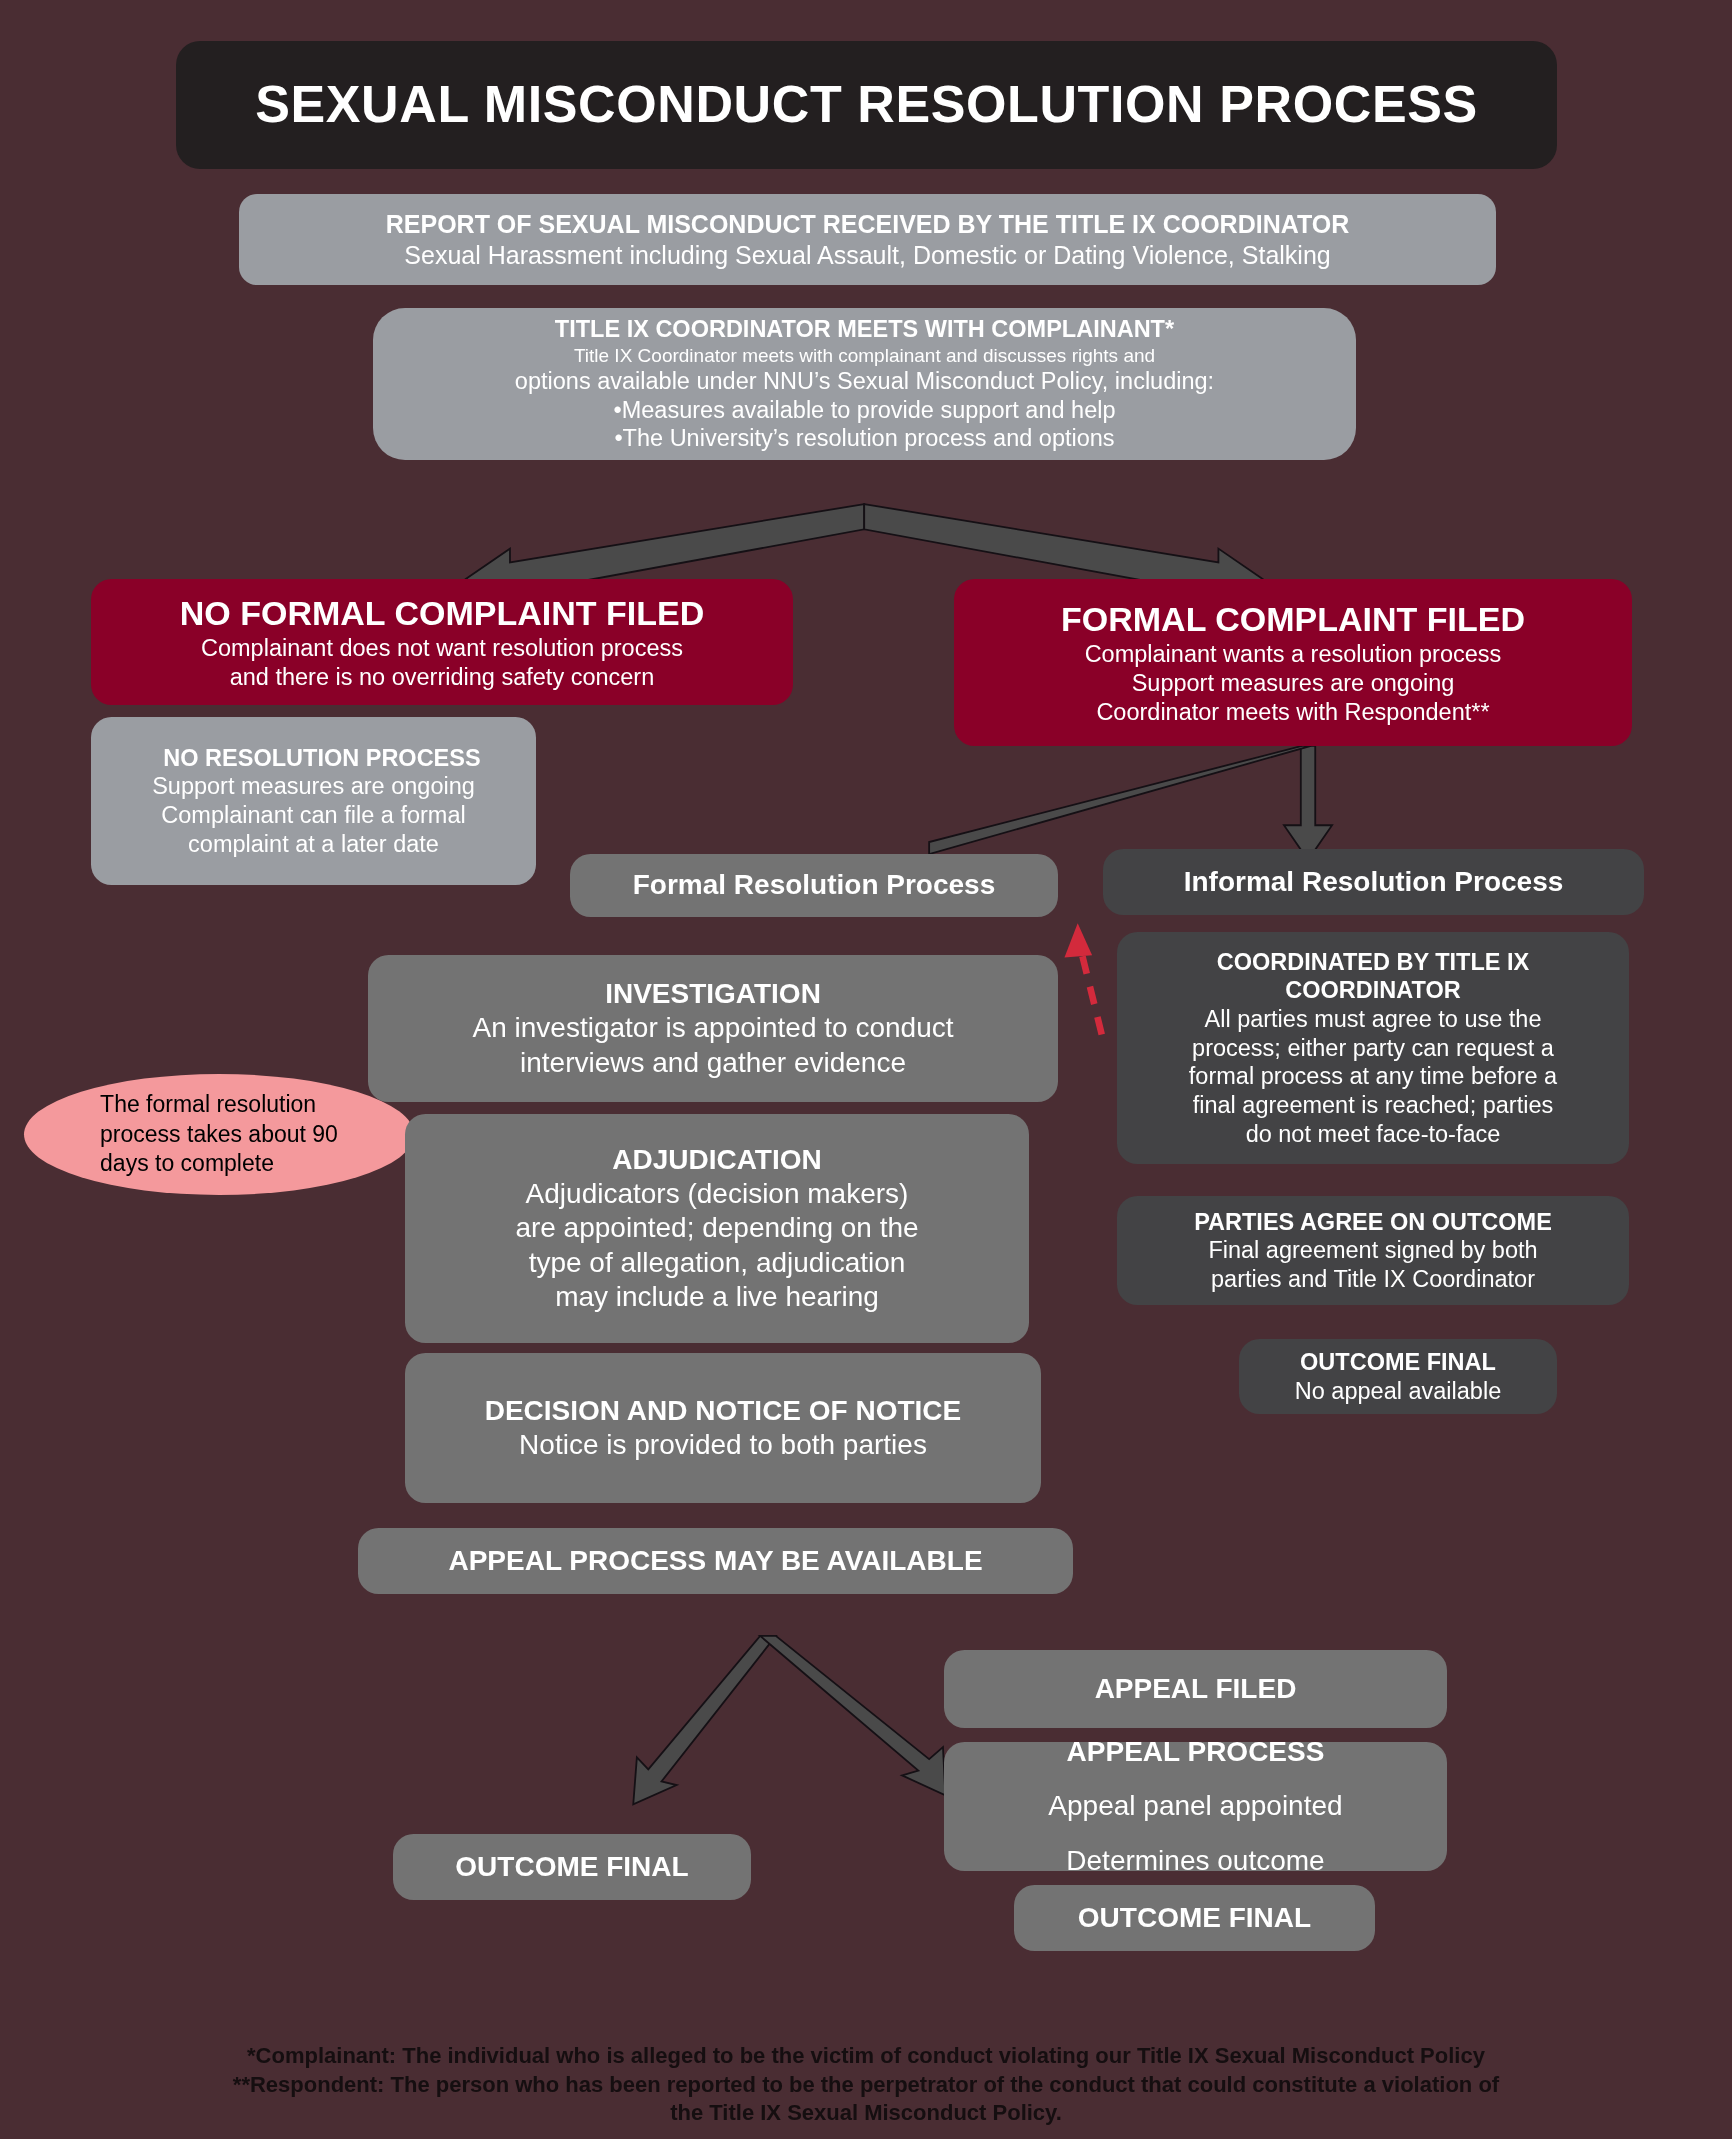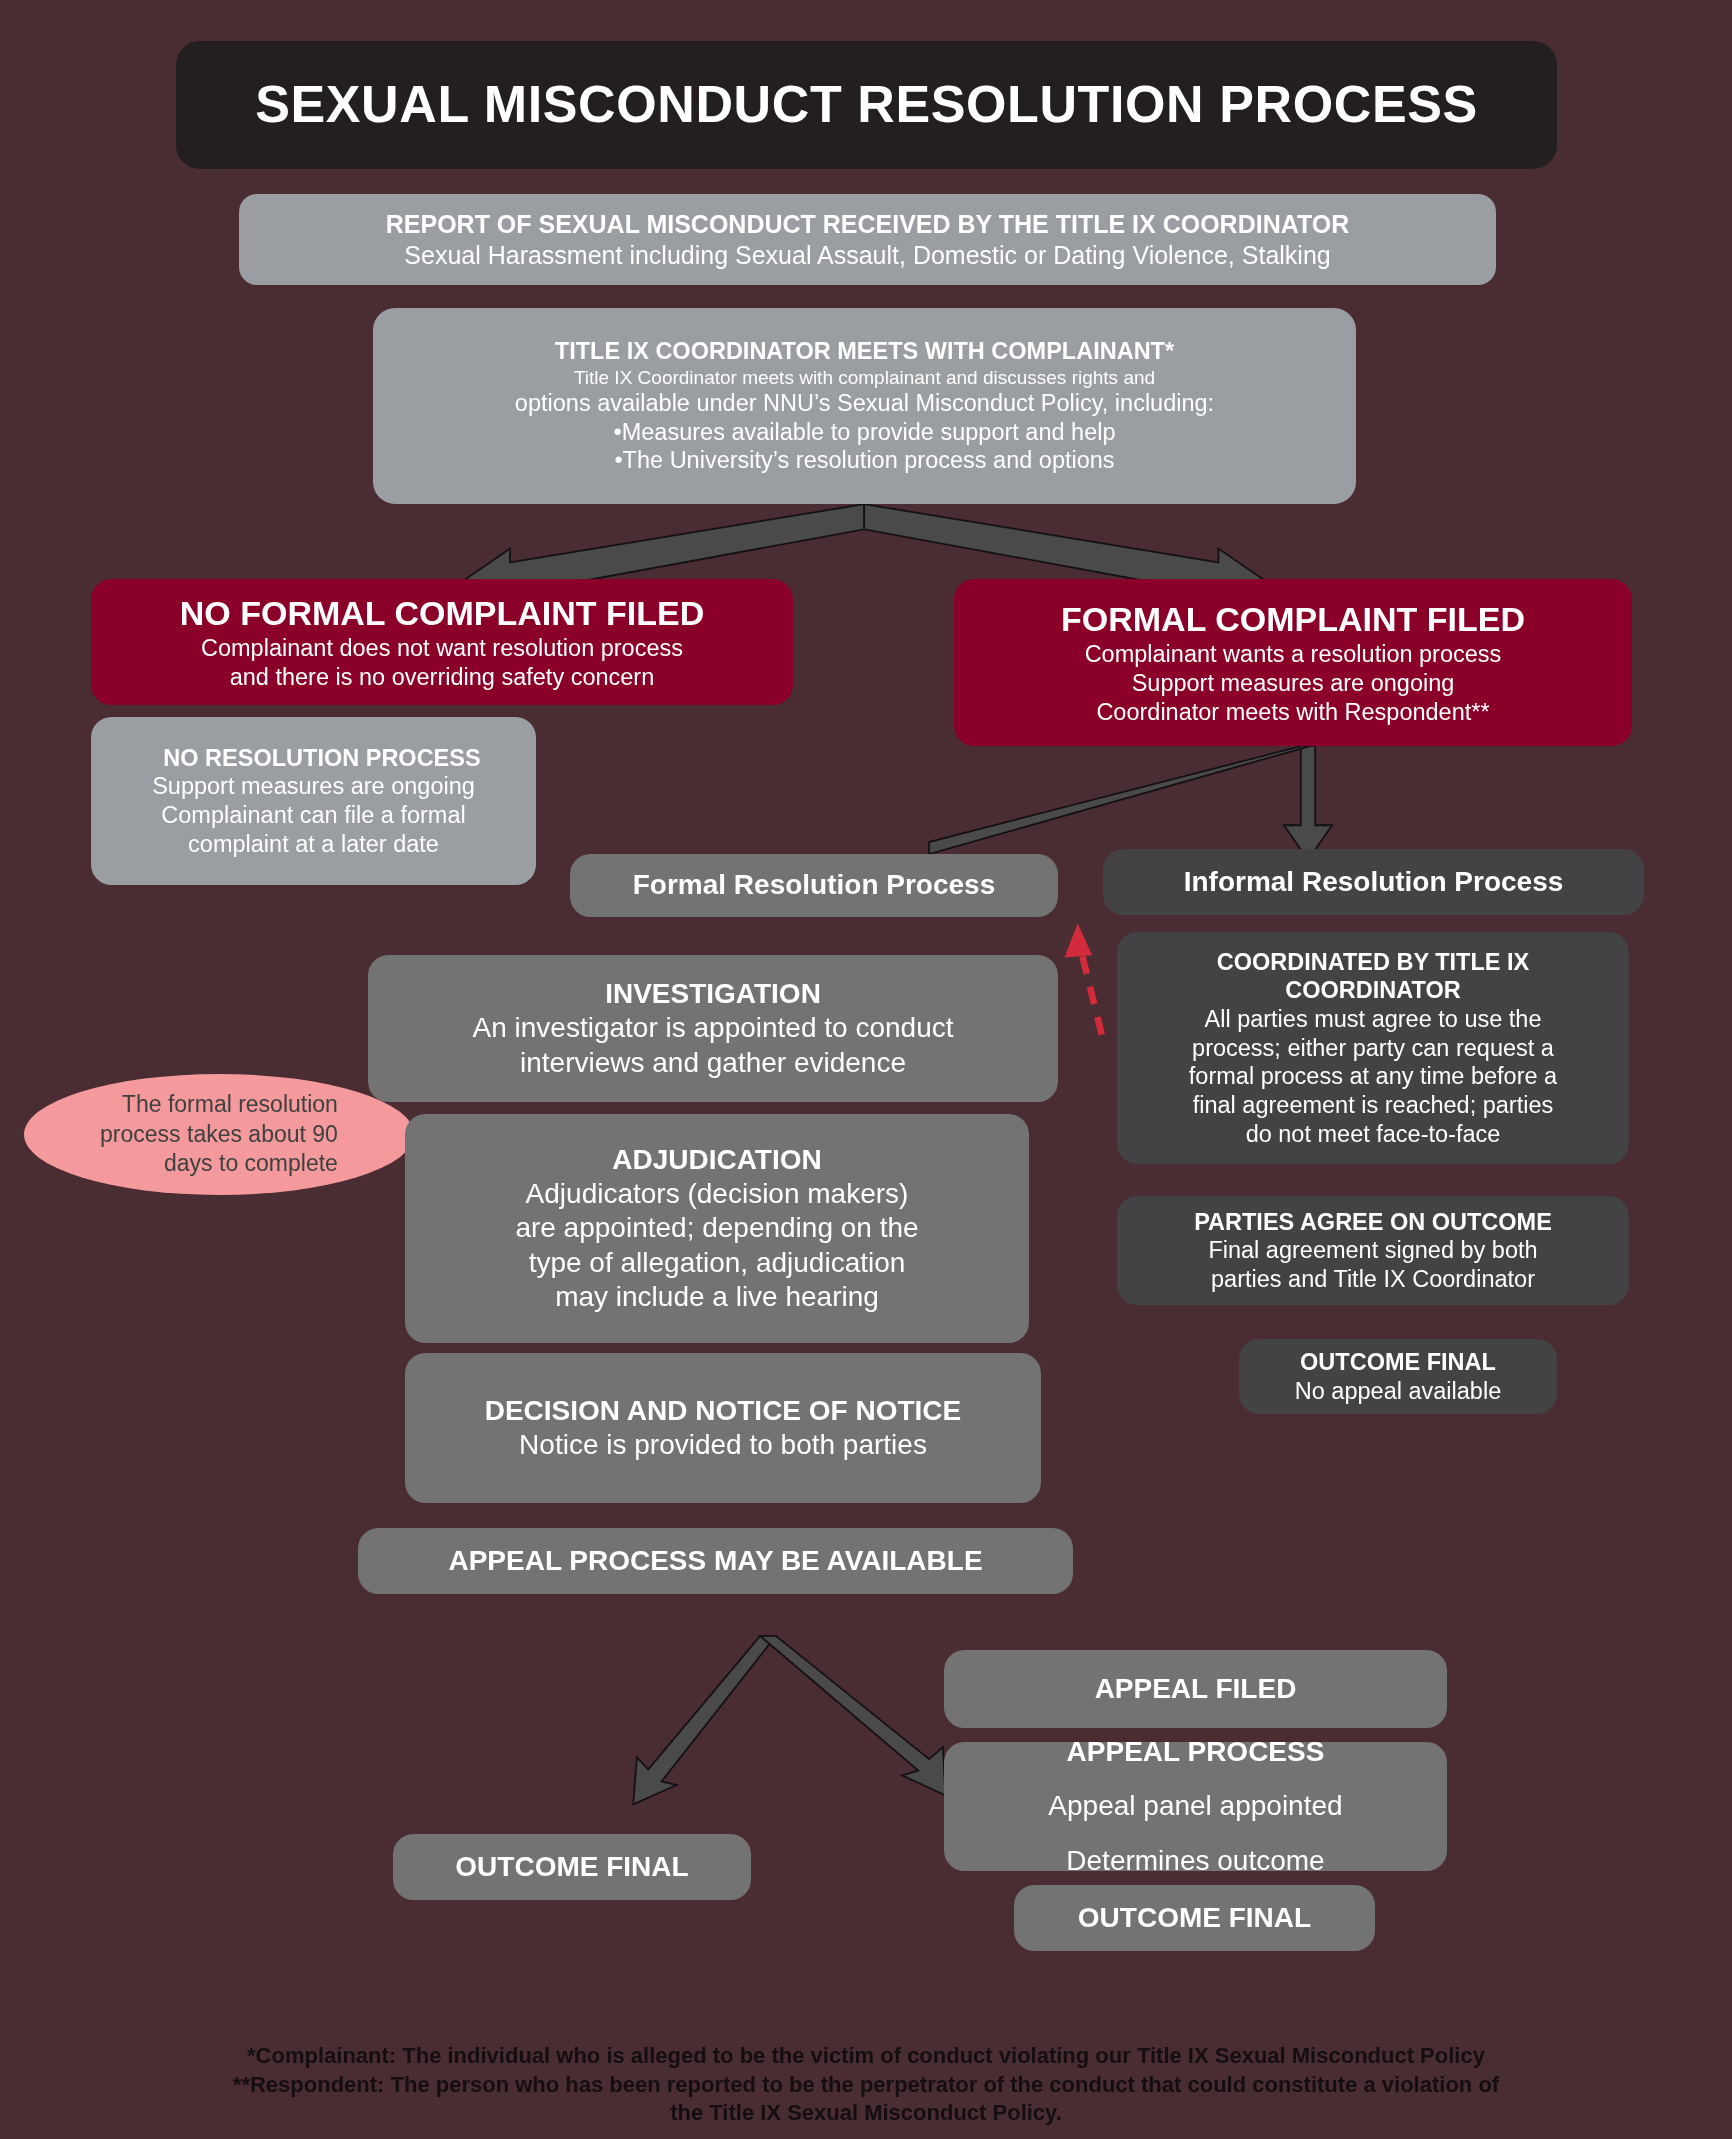--- a/index.html
+++ b/index.html
@@ -58,22 +58,22 @@
   .darkgray {
     background: #434345;
   }
   .ellipse {
     position: absolute;
     background: #f4999c;
     border-radius: 50%;
     display: flex;
     align-items: center;
     justify-content: center;
-    text-align: right;
-    color: #404040;
+    text-align: left;
+    color: #000000;
     z-index: 4;
     line-height: 1.28;
   }
   .footnote {
     position: absolute;
     text-align: center;
     color: #150e10;
     font-weight: bold;
     line-height: 1.3;
     z-index: 6;
@@ -121,21 +121,21 @@
 
   <div class="box title-bar" style="left:176px; top:41px; width:1381px; height:128px;">
     <div class="hd">SEXUAL MISCONDUCT RESOLUTION PROCESS</div>
   </div>
 
   <div class="box gray" style="left:239px; top:194px; width:1257px; height:91px; border-radius:18px;">
     <div class="hd" style="font-size:25px;">REPORT OF SEXUAL MISCONDUCT RECEIVED BY THE TITLE IX COORDINATOR</div>
     <div class="ln" style="font-size:25px;">Sexual Harassment including Sexual Assault, Domestic or Dating Violence, Stalking</div>
   </div>
 
-  <div class="box gray" style="left:373px; top:308px; width:983px; height:196px; border-radius:22px;">
+  <div class="box gray" style="left:373px; top:308px; width:983px; height:152px; border-radius:32px;">
     <div class="hd" style="font-size:23.5px;">TITLE IX COORDINATOR MEETS WITH COMPLAINANT*</div>
     <div class="ln" style="font-size:19px;">Title IX Coordinator meets with complainant and discusses rights and</div>
     <div class="ln" style="font-size:23.5px;">options available under NNU’s Sexual Misconduct Policy, including:</div>
     <div class="ln" style="font-size:23.5px;">•Measures available to provide support and help</div>
     <div class="ln" style="font-size:23.5px;">•The University’s resolution process and options</div>
   </div>
 
   <div class="box maroon" style="left:91px; top:579px; width:702px; height:126px;">
     <div class="hd" style="font-size:34px;">NO FORMAL COMPLAINT FILED</div>
     <div class="ln" style="font-size:23.5px;">Complainant does not want resolution process</div>

